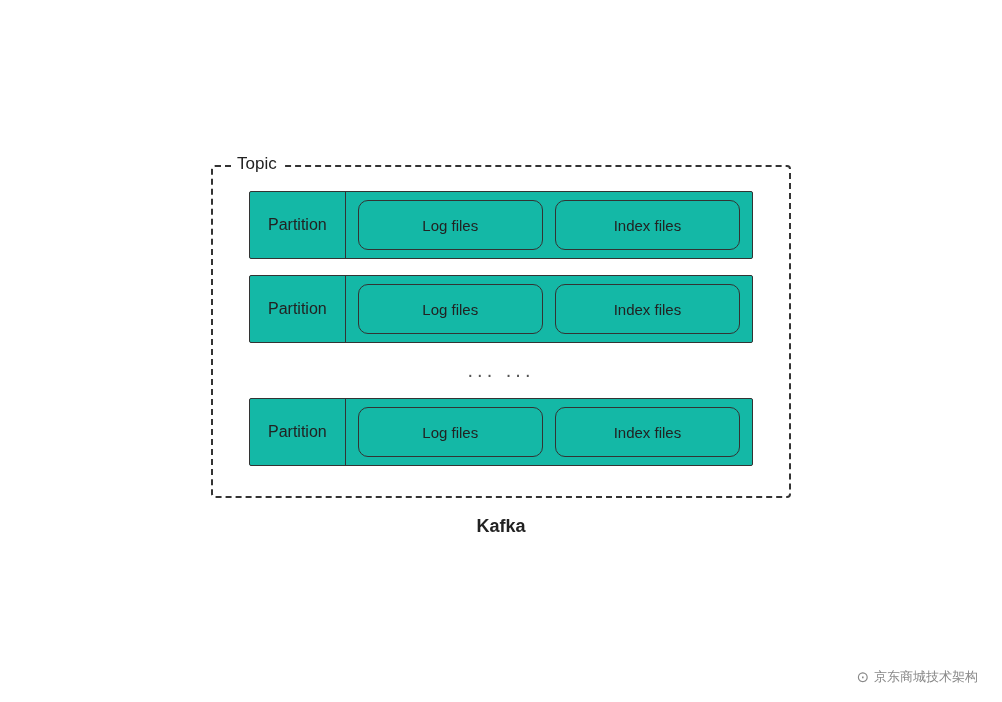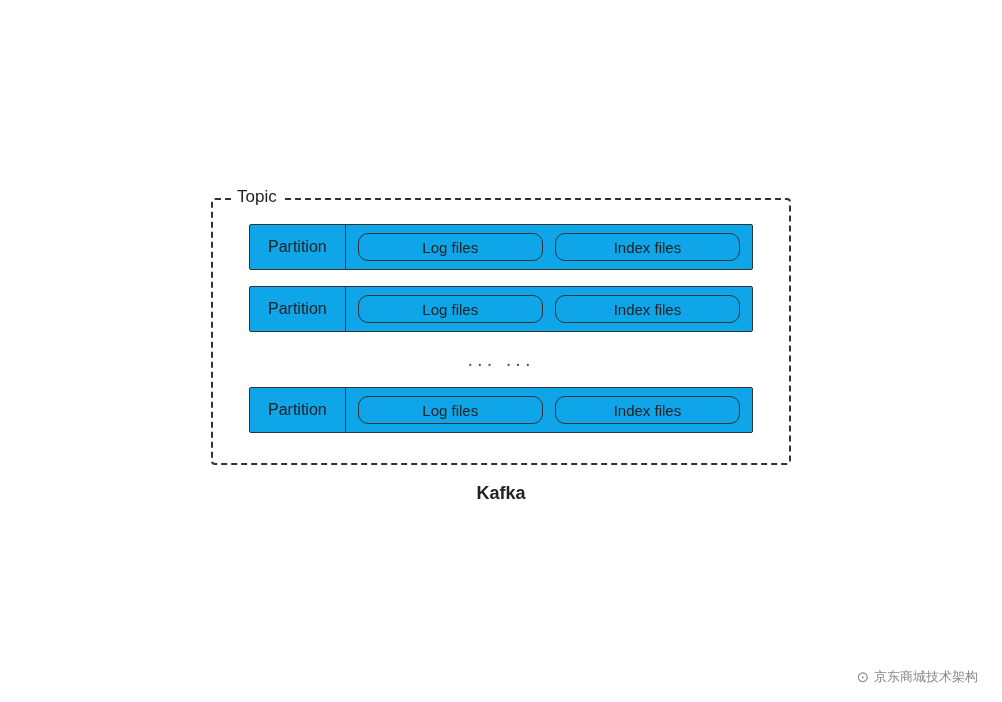--- a/index.html
+++ b/index.html
@@ -53,22 +53,22 @@
       font-weight: normal;
       color: #222;
     }
 
     .partition-row {
       display: flex;
       align-items: center;
       border: 1.5px solid #333;
       border-radius: 2px;
       margin-bottom: 16px;
-      background: #0ea5e9;
-      height: 46px;
+      background: #14b8a6;
+      height: 68px;
     }
 
     .partition-row:last-child {
       margin-bottom: 0;
     }
 
     .partition-label {
       font-size: 16px;
       color: #222;
       padding: 0 18px;

